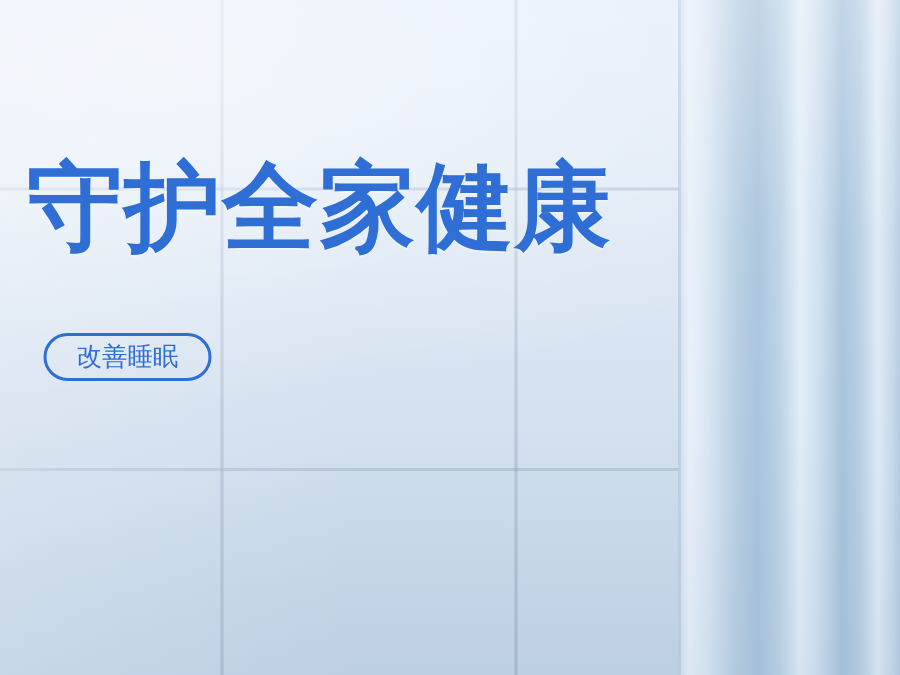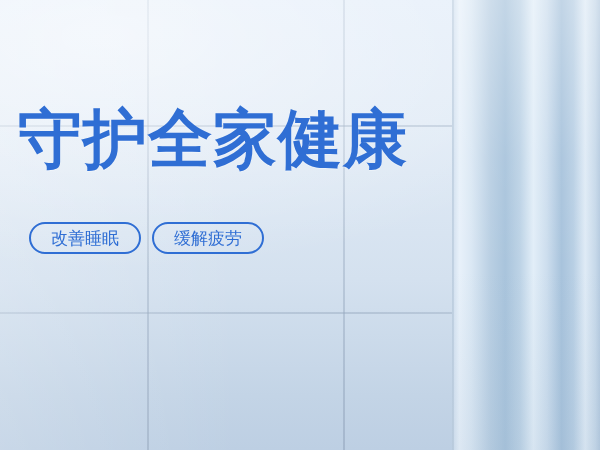--- a/index.html
+++ b/index.html
@@ -154,16 +154,15 @@
 
   <div class="column">
     <div class="column-edge-left"></div>
     <div class="column-gloss"></div>
   </div>
 
   <div class="headline">守护全家健康</div>
 
   <div class="pill-row">
     <div class="pill">改善睡眠</div>
-    <div class="pill">缓解疲劳</div>
   </div>
 
 </div>
 
 </body></html>

